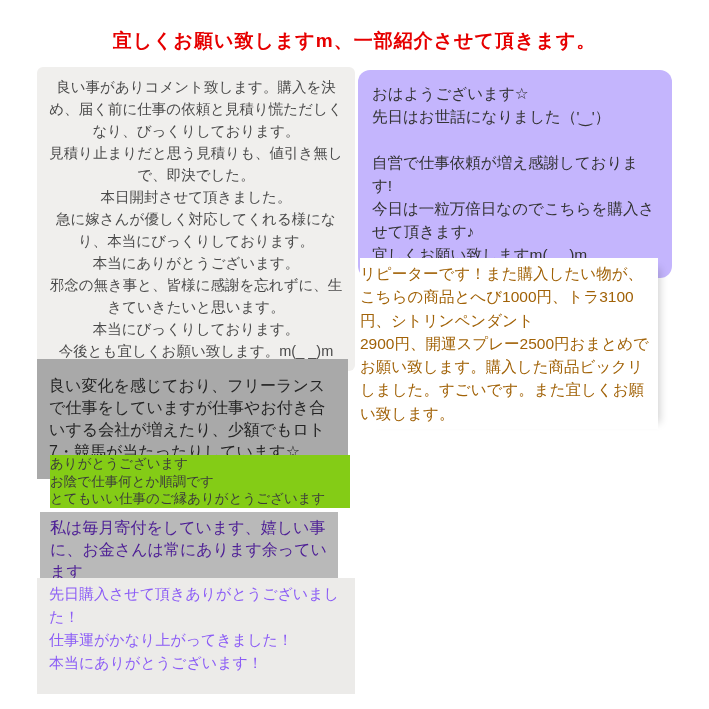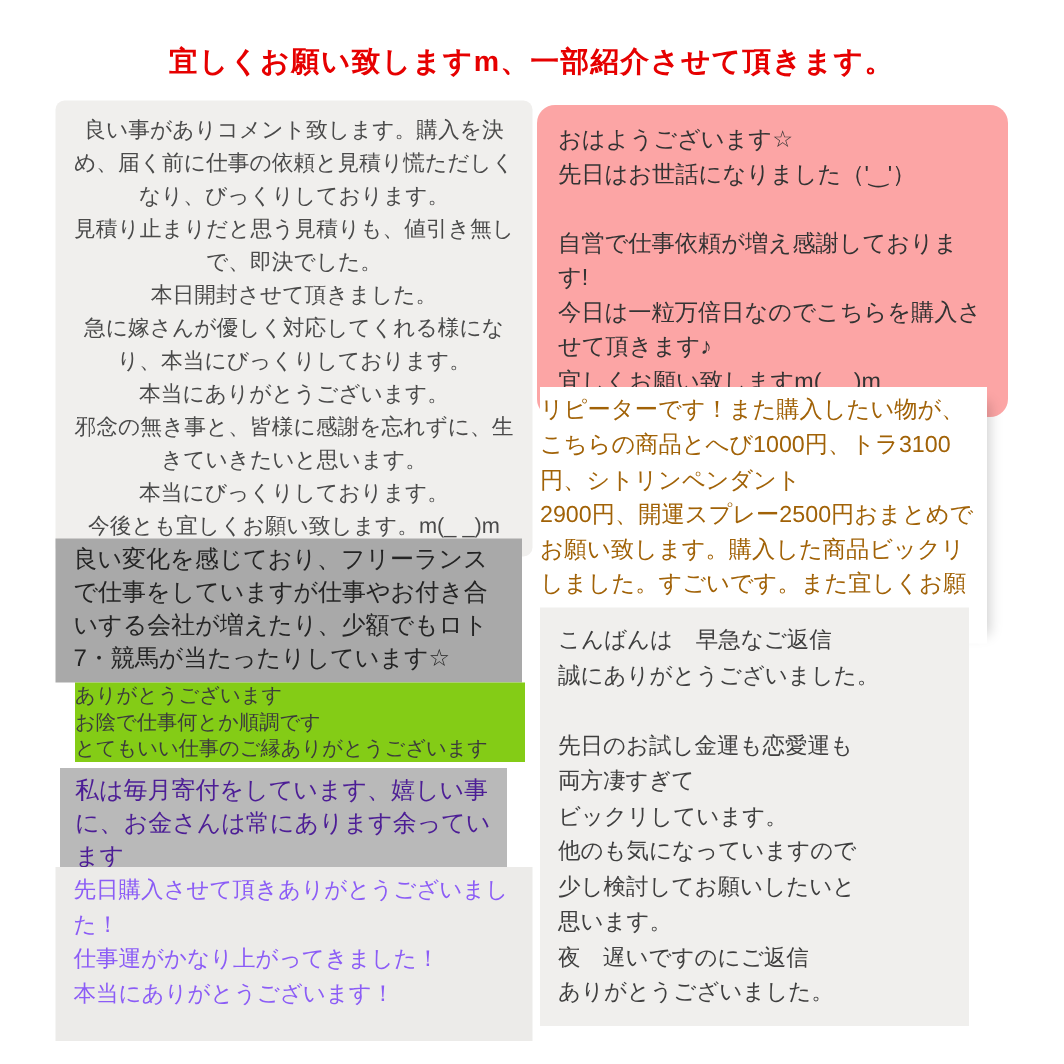--- a/index.html
+++ b/index.html
@@ -32,21 +32,21 @@
   
   .l1 {
     left: 37px; top: 67px; width: 318px; min-height: 286px;
     background: #f0efed; border-radius: 6px;
     padding: 9px 12px;
     font-size: 14.5px; line-height: 22px; color: #4a4a4a; text-align: center;
   }
   .l2 {
     left: 37px; top: 359px; width: 311px; min-height: 88px;
     background: #a9a9a9;
-    padding: 4px 12px;
+    padding: 16px 12px;
     font-size: 16px; line-height: 22px; color: #242424;
   }
   .l3 {
     left: 50px; top: 455px; width: 300px;
     background: #84cc16;
     font-size: 13.5px; line-height: 17.5px; color: #3c3c3c;
   }
   .l4 {
     left: 40px; top: 512px; width: 298px; min-height: 62px;
     background: #b9b9b9;
@@ -55,21 +55,21 @@
   }
   .l5 {
     left: 37px; top: 578px; width: 318px; min-height: 116px;
     background: #ecebe9;
     padding: 4px 12px;
     font-size: 15px; line-height: 23px; color: #8b5cf6;
   }
   
   .r1 {
     left: 358px; top: 70px; width: 314px; min-height: 182px;
-    background: #fca5a5; border-radius: 12px;
+    background: #c4b5fd; border-radius: 12px;
     padding: 12px 14px;
     font-size: 15.5px; line-height: 23px; color: #333333;
   }
   .r2 {
     left: 360px; top: 258px; width: 298px;
     background: #ffffff;
     box-shadow: 10px 2px 8px -8px rgba(0,0,0,0.18);
     padding: 4px 0;
     font-size: 15.5px; line-height: 23.3px; color: #a16207;
   }
@@ -111,25 +111,14 @@
   <div class="block r1">おはようございます☆
 先日はお世話になりました（'‿'）
 
 自営で仕事依頼が増え感謝しております!
 今日は一粒万倍日なのでこちらを購入させて頂きます♪
 宜しくお願い致しますm(_ _)m</div>
 
   <div class="block r2">リピーターです！また購入したい物が、こちらの商品とへび1000円、トラ3100円、シトリンペンダント
 2900円、開運スプレー2500円おまとめでお願い致します。購入した商品ビックリしました。すごいです。また宜しくお願い致します。</div>
 
-  <div class="block r3">こんばんは　早急なご返信
-誠にありがとうございました。
-
-先日のお試し金運も恋愛運も
-両方凄すぎて
-ビックリしています。
-他のも気になっていますので
-少し検討してお願いしたいと
-思います。
-夜　遅いですのにご返信
-ありがとうございました。</div>
 
 </div>
 
 </body></html>

